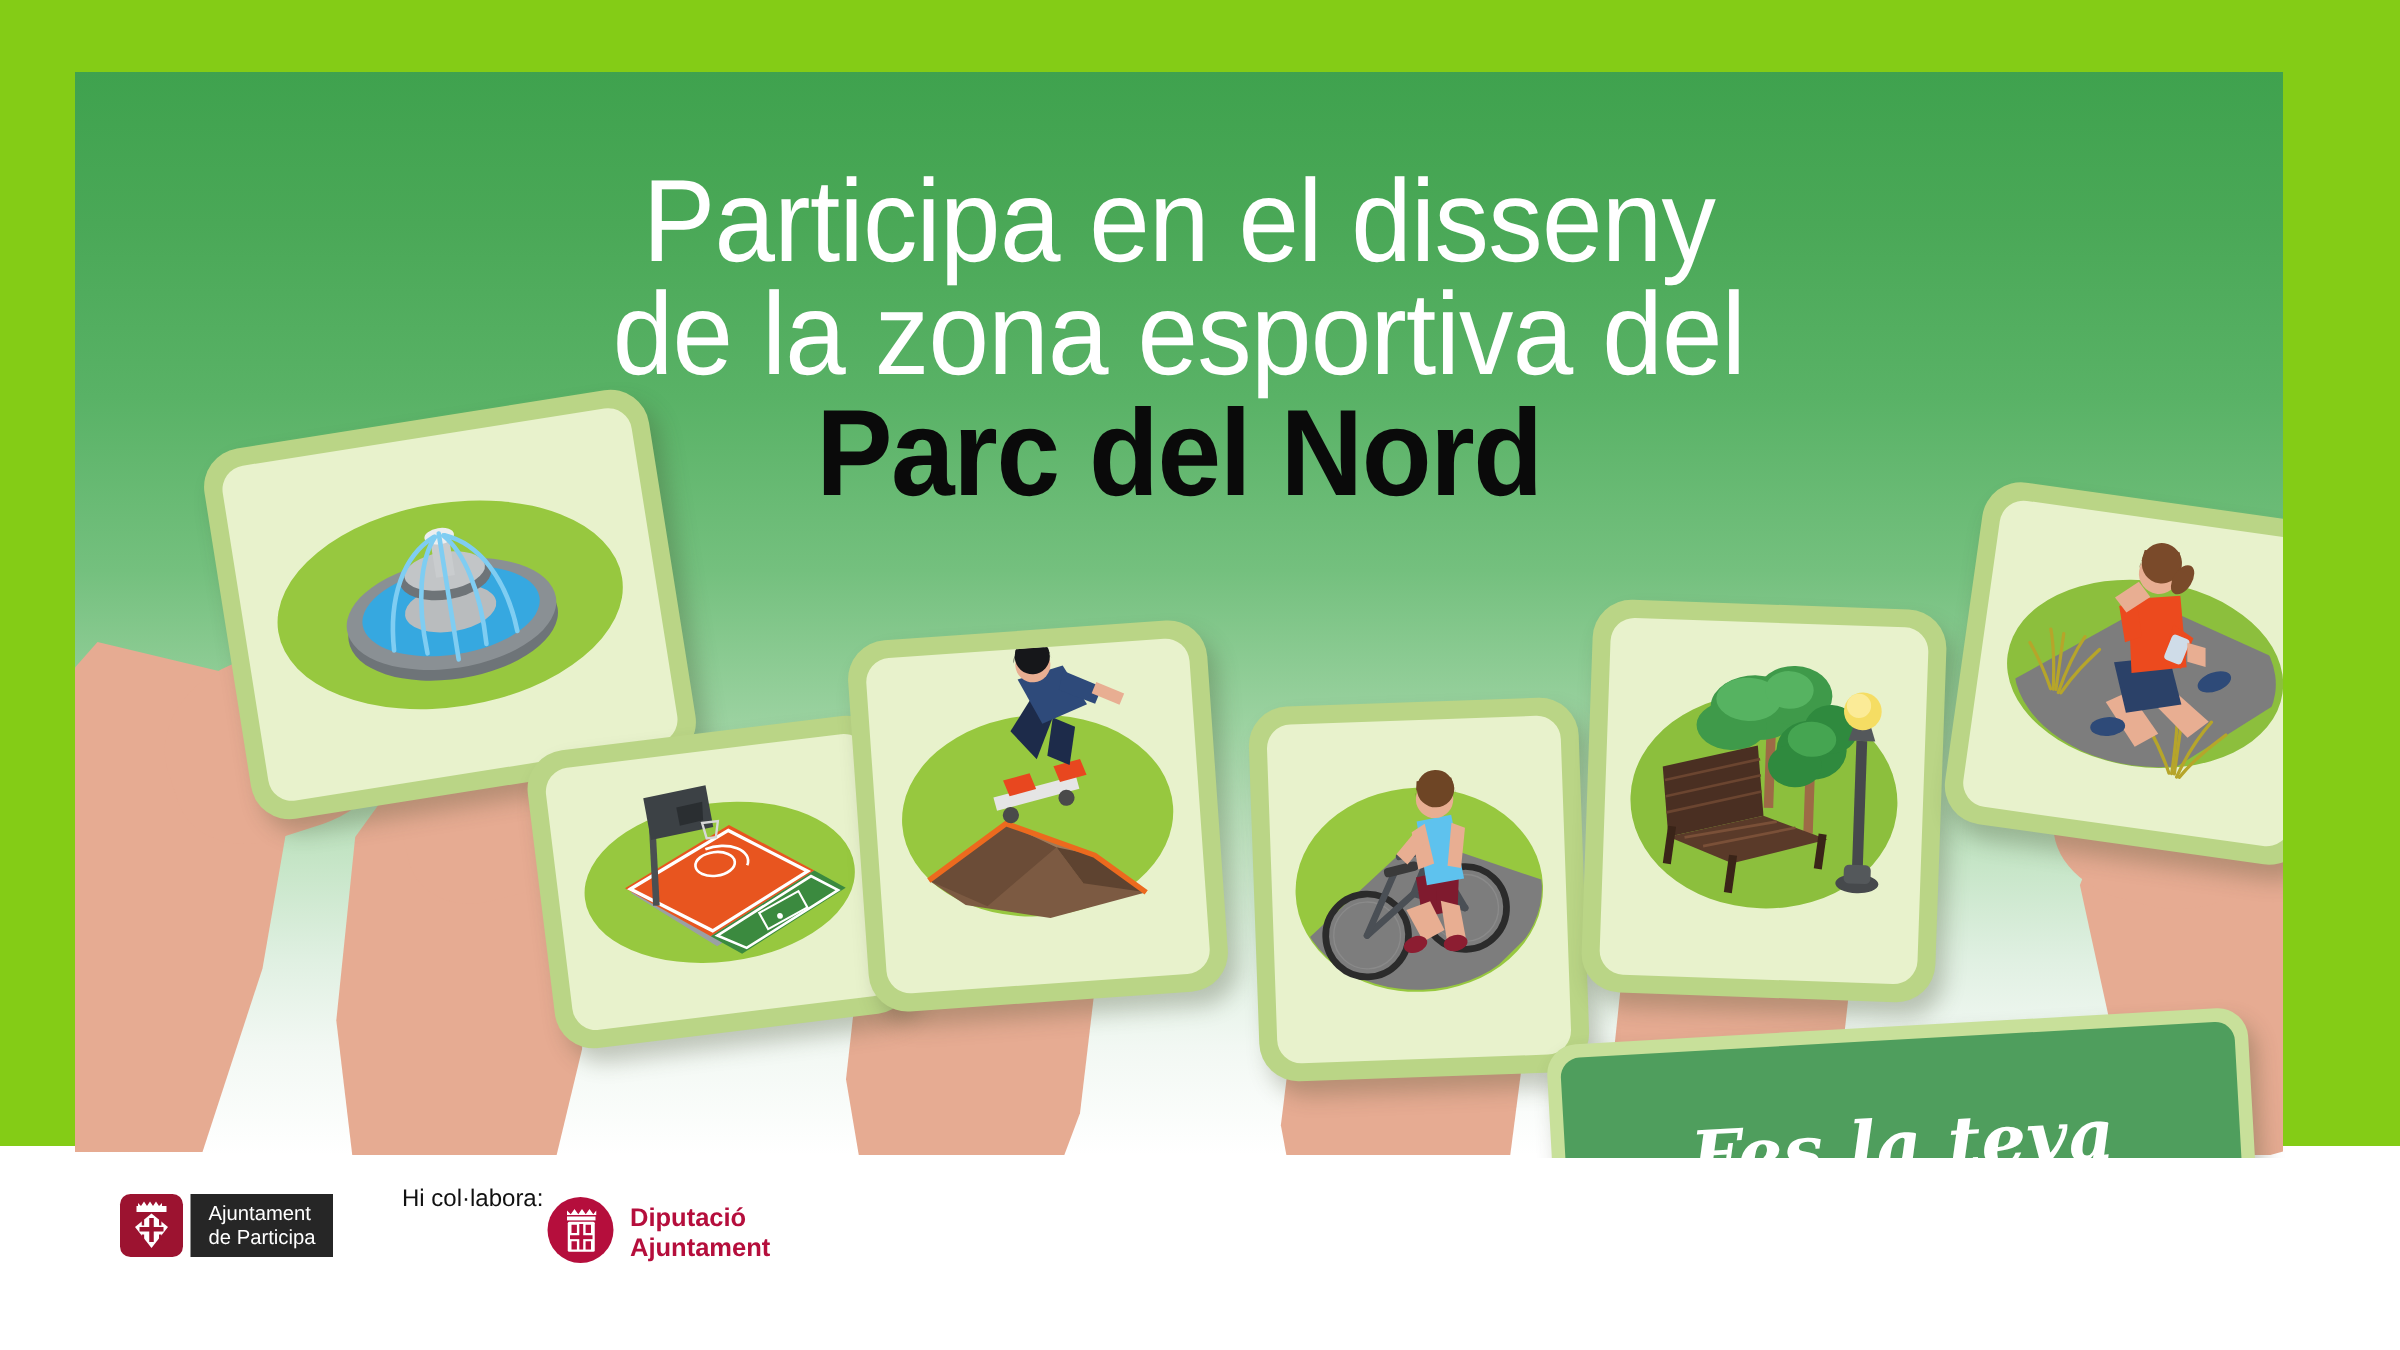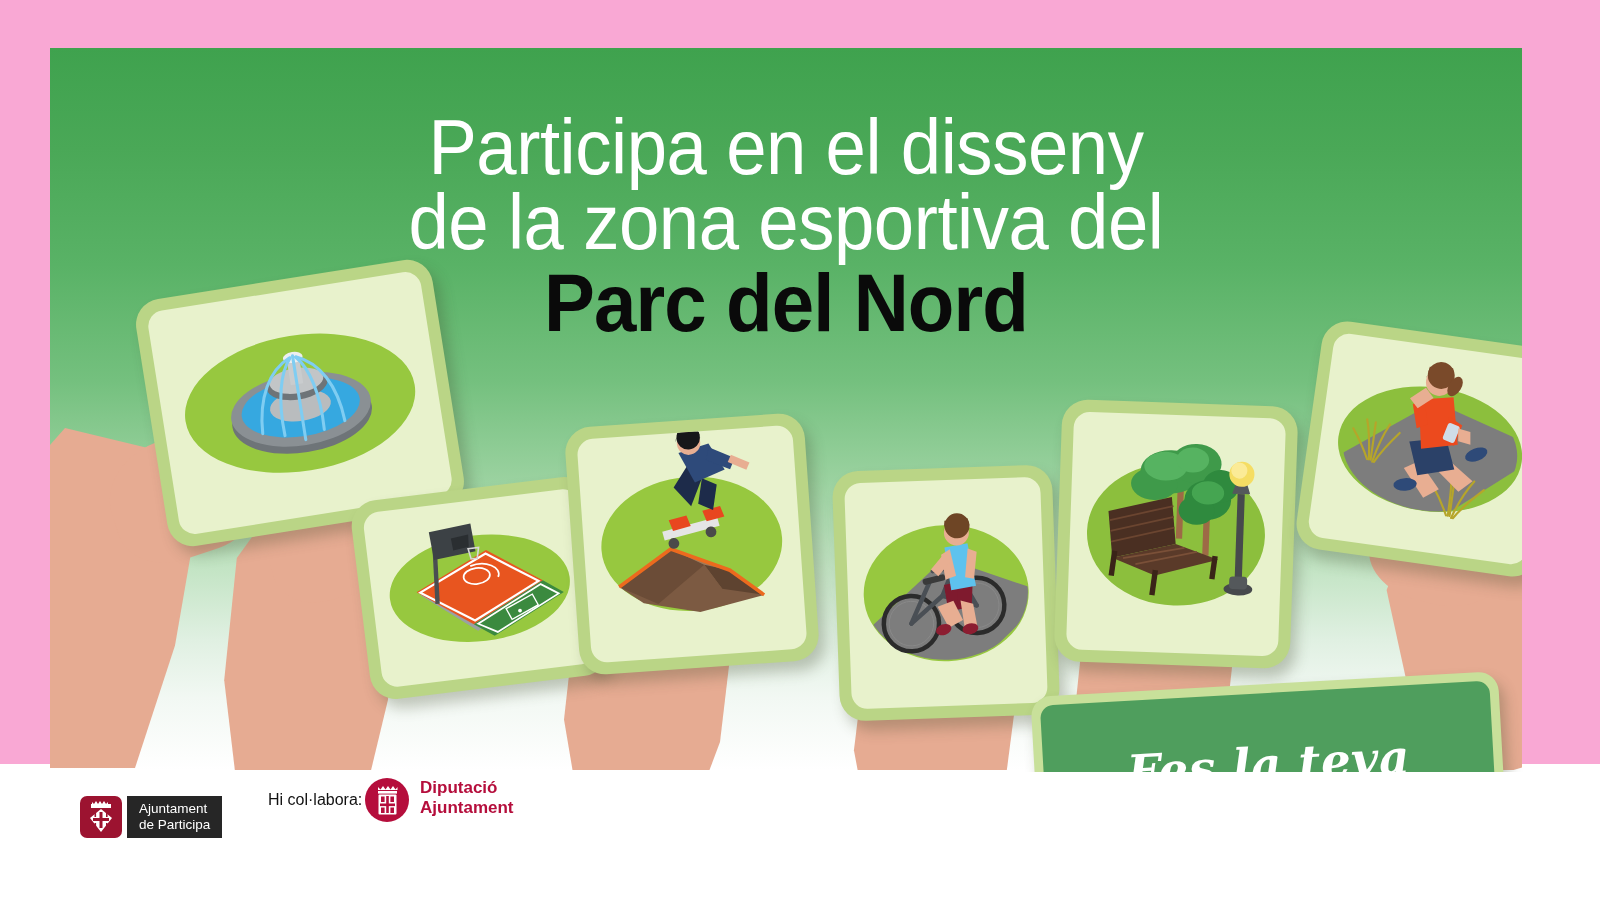--- a/index.html
+++ b/index.html
@@ -1,19 +1,19 @@
 <!DOCTYPE html>
 <html><head>
 <meta charset="utf-8">
 <style>
   * { margin:0; padding:0; box-sizing:border-box; }
   html,body { width:1600px; height:900px; background:#ffffff; overflow:hidden; }
   body { font-family:"Liberation Sans", sans-serif; position:relative; }
 
-  #stage { position:absolute; left:0; top:0; width:1600px; height:764px; background:#f9a8d4; }
+  #stage { position:absolute; left:0; top:0; width:1600px; height:764px; background:#84cc16; }
 
   
   #canvas {
     position:absolute; left:50px; top:48px; width:1472px; height:722px;
     background:linear-gradient(to bottom,
       #3fa24e 0%, #4aa857 14%, #59b266 30%, #74c07e 46%,
       #9bd2a0 60%, #c3e4c4 72%, #e0f0e2 82%, #f2f8f3 90%, #ffffff 100%);
     overflow:hidden;
   }
 
@@ -71,22 +71,22 @@
                position:relative; }
   .name-box { margin-left:5px; background:#262626; border-radius:0;
               padding:4px 12px; display:flex; flex-direction:column;
               justify-content:center; }
   .name-box span { color:#fff; font-size:13.5px; line-height:1.22;
                    font-weight:400; white-space:nowrap; }
 
   #collab-label { position:absolute; left:268px; top:791px; font-size:16px;
                   color:#111; z-index:71; }
 
-  .logo-dib { position:absolute; left:365px; top:6px; display:flex;
-              align-items:flex-start; height:48px; }
+  .logo-dib { position:absolute; left:365px; top:22px; display:flex;
+              align-items:flex-end; height:48px; }
   .dib-circle { width:44px; height:44px; border-radius:50%; background:#b50e3c;
                 position:relative; }
   .dib-text { margin-left:11px; color:#b50e3c; font-weight:700; font-size:17px;
               line-height:1.18; }
 </style>
 </head>
 <body>
 
 <div id="stage">
 

